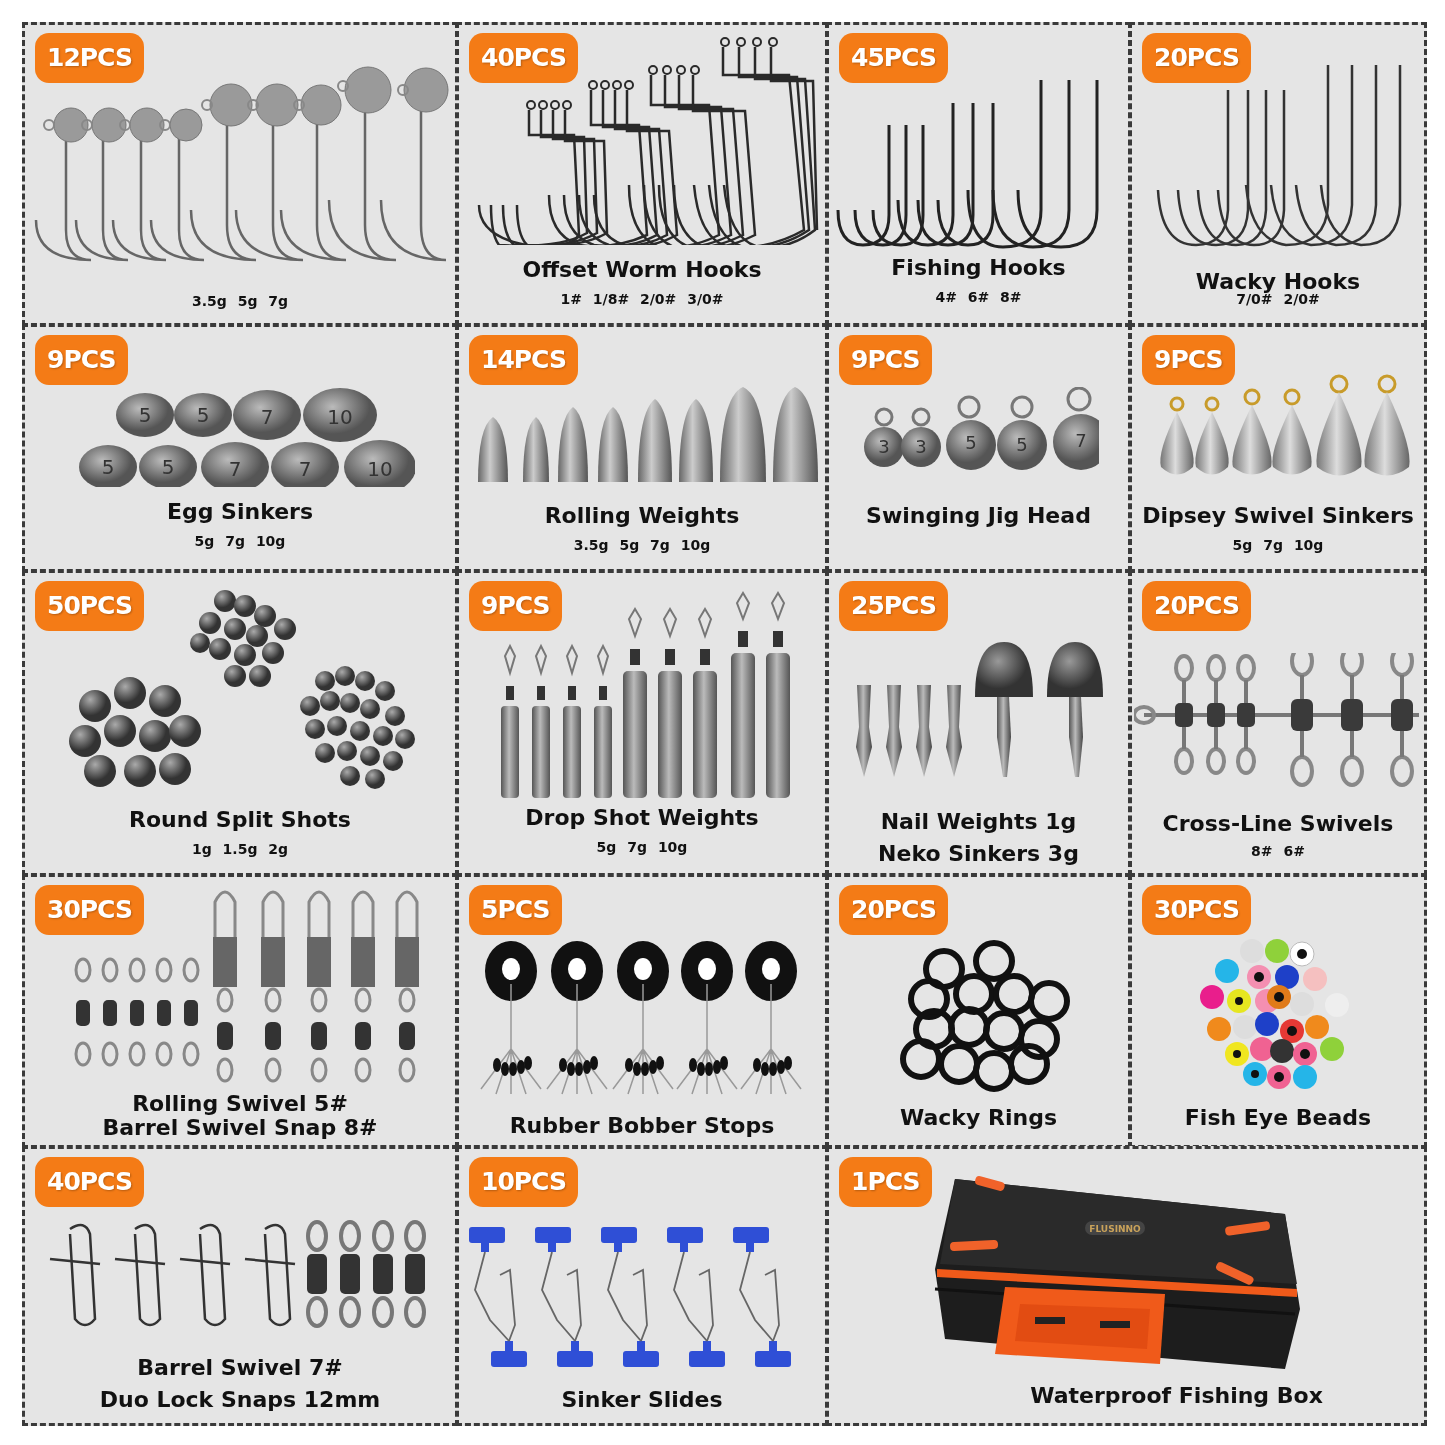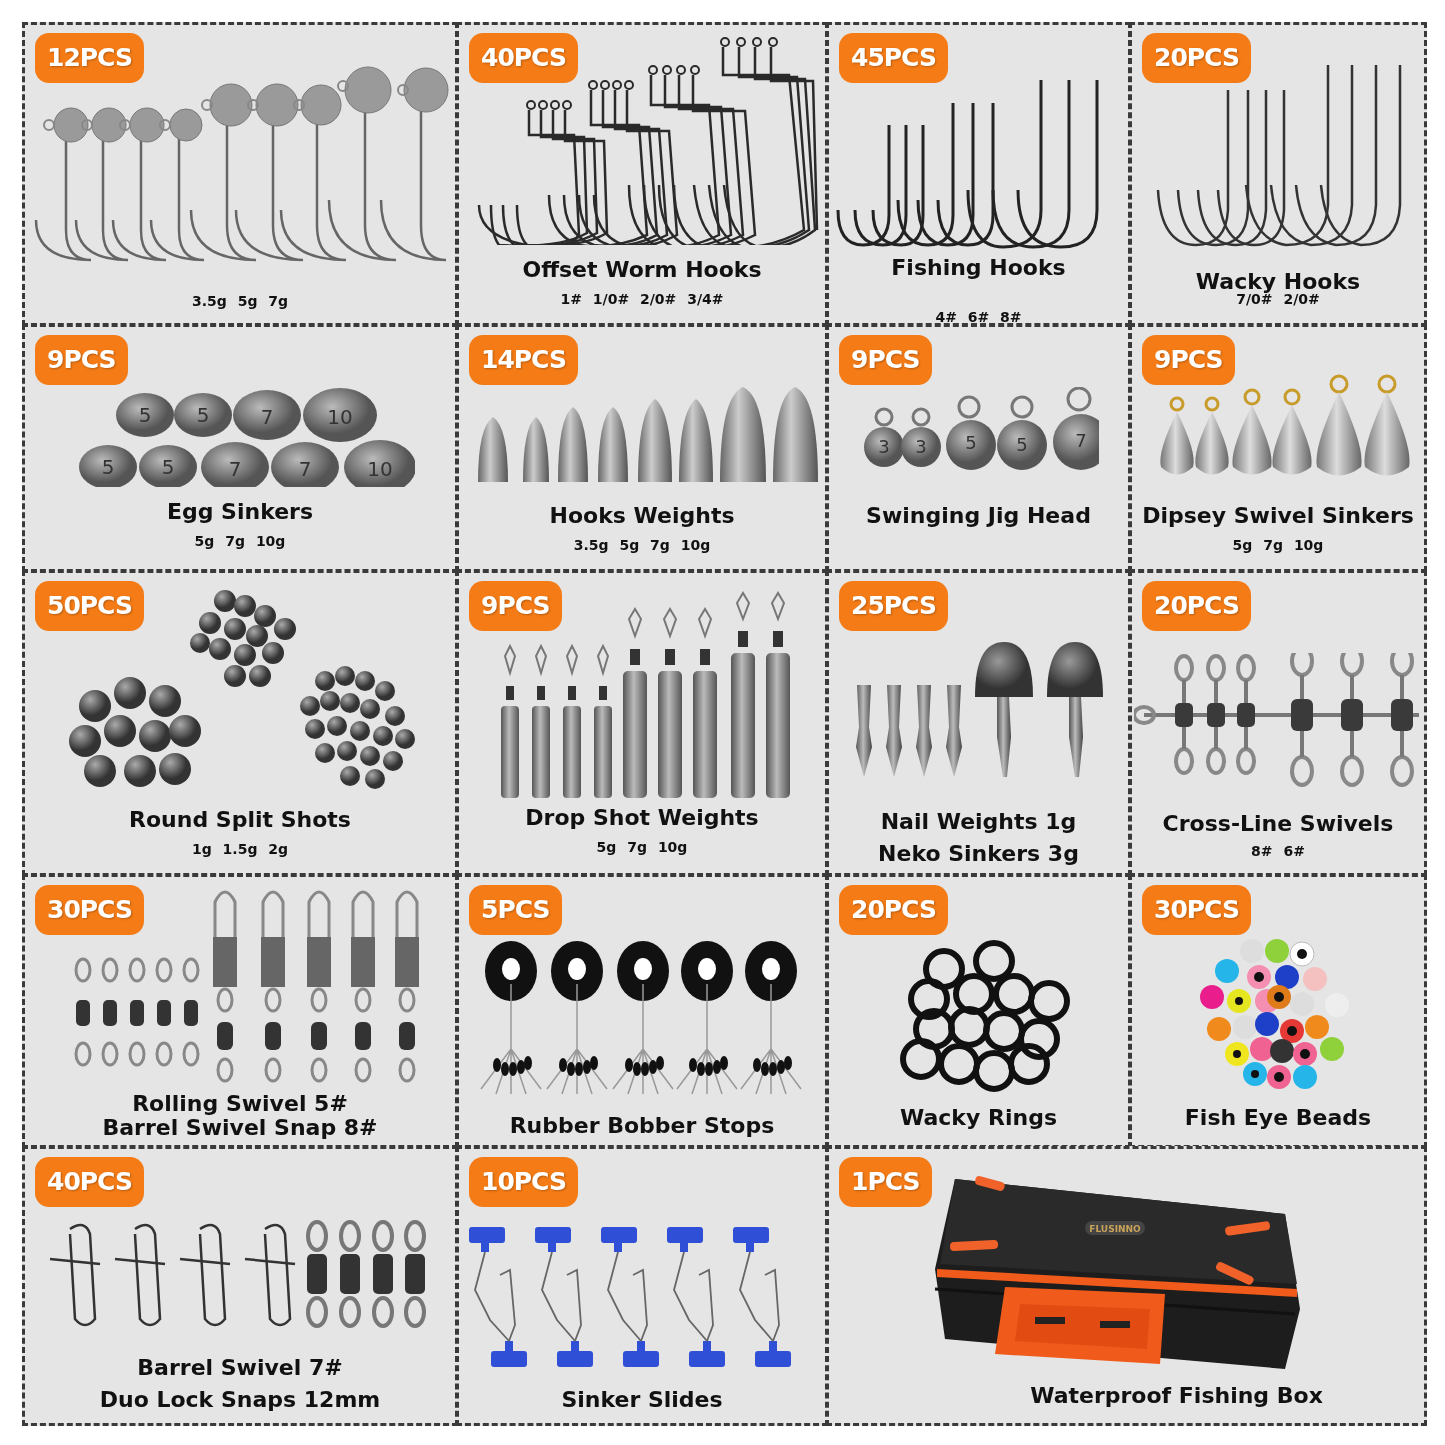--- a/index.html
+++ b/index.html
@@ -92,42 +92,42 @@
           <circle cx="212" cy="35" r="4"></circle>
           <circle cx="226" cy="35" r="4"></circle>
         <circle cx="256" cy="7" r="4"></circle>
           <circle cx="272" cy="7" r="4"></circle>
           <circle cx="288" cy="7" r="4"></circle>
           <circle cx="304" cy="7" r="4"></circle>
       </g>
     </svg>
   </div>
   <div class="label" style="top:232px;">Offset Worm Hooks</div>
-  <div class="sub" style="top:266px;">1#  1/0#  2/0#  3/4#</div>
+  <div class="sub" style="top:266px;">1#  1/8#  2/0#  3/0#</div>
 </div>
 
 <div class="cell" style="left:826px;top:22px;width:305px;height:304px;">
   <div class="badge">45PCS</div>
   <div class="art" style="left:4px;top:50px;">
     <svg width="295" height="175" viewBox="0 0 295 175">
       <g fill="none" stroke="#222" stroke-width="3">
         <path d="M56 50 L56 140 Q56 170 30 170 Q5 170 5 135"></path>
         <path d="M73 50 L73 140 Q73 170 50 170 Q22 170 22 135"></path>
         <path d="M90 50 L90 140 Q90 170 68 170 Q40 170 40 135"></path>
         <path d="M120 28 L120 140 Q120 170 95 170 Q65 170 65 125"></path>
         <path d="M140 28 L140 140 Q140 170 115 170 Q85 170 85 125"></path>
         <path d="M160 28 L160 140 Q160 170 135 170 Q105 170 105 125"></path>
         <path d="M208 5 L208 135 Q208 172 170 172 Q135 172 135 115"></path>
         <path d="M236 5 L236 135 Q236 172 200 172 Q160 172 160 115"></path>
         <path d="M264 5 L264 135 Q264 172 228 172 Q185 172 185 115"></path>
       </g>
     </svg>
   </div>
   <div class="label" style="top:230px;">Fishing Hooks</div>
-  <div class="sub" style="top:264px;margin-top:20px;">4#  6#  8#</div>
+  <div class="sub" style="top:264px;">4#  6#  8#</div>
 </div>
 
 <div class="cell" style="left:1129px;top:22px;width:298px;height:304px;">
   <div class="badge">20PCS</div>
   <div class="art" style="left:4px;top:35px;">
     <svg width="290" height="190" viewBox="0 0 290 190">
       <g fill="none" stroke="#333" stroke-width="2.5">
         <path d="M92 30 L92 150 Q90 185 60 185 Q25 185 22 130"></path>
         <path d="M112 30 L112 150 Q110 185 80 185 Q45 185 42 130"></path>
         <path d="M130 30 L130 150 Q128 185 100 185 Q65 185 62 130"></path>
@@ -197,21 +197,21 @@
         <path d="M50 95 Q50 40 63 30 Q76 40 76 95 Z"></path>
         <path d="M85 95 Q85 30 100 20 Q115 30 115 95 Z"></path>
         <path d="M125 95 Q125 30 140 20 Q155 30 155 95 Z"></path>
         <path d="M165 95 Q165 25 182 12 Q199 25 199 95 Z"></path>
         <path d="M206 95 Q206 25 223 12 Q240 25 240 95 Z"></path>
         <path d="M247 95 Q247 10 270 0 Q293 10 293 95 Z"></path>
         <path d="M300 95 Q300 10 322 0 Q345 10 345 95 Z"></path>
       </g>
     </svg>
   </div>
-  <div class="label" style="top:176px;">Hooks Weights</div>
+  <div class="label" style="top:176px;">Rolling Weights</div>
   <div class="sub" style="top:210px;">3.5g  5g  7g  10g</div>
 </div>
 
 <div class="cell" style="left:826px;top:324px;width:305px;height:248px;">
   <div class="badge">9PCS</div>
   <div class="art" style="left:30px;top:60px;">
     <svg width="240" height="100" viewBox="0 0 240 100">
       <defs>
           <radialGradient id="sj" cx="40%" cy="35%">
             <stop offset="0" stop-color="#bbb"></stop>

